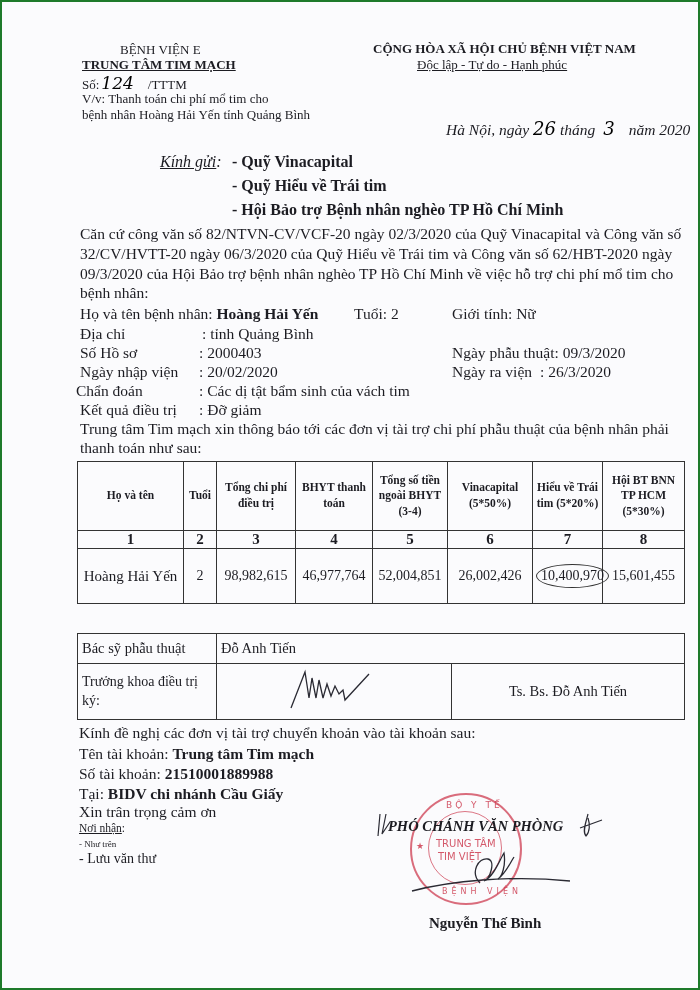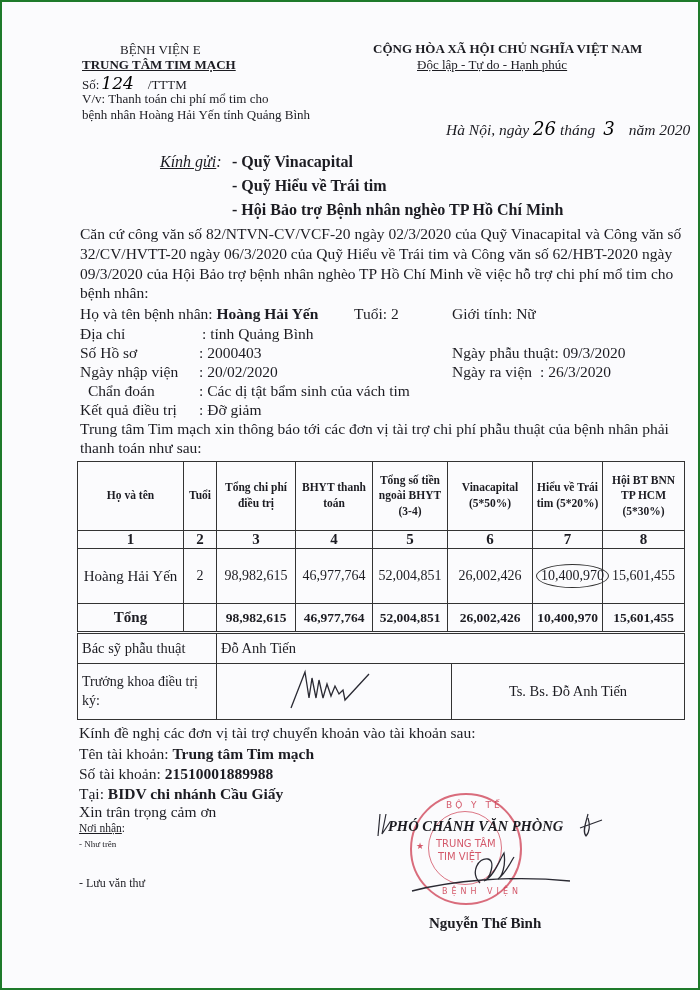--- a/index.html
+++ b/index.html
@@ -64,21 +64,21 @@
 <div class="frame"></div>
 
 <div class="abs f13" style="left:120px;top:42px;">BỆNH VIỆN E</div>
 <div class="abs f13 bold ul" style="left:82px;top:57px;">TRUNG TÂM TIM MẠCH</div>
 <div class="abs f13" style="left:82px;top:73px;">
   <span>Số:</span><span class="hand" style="font-size:17px;margin:0 14px 0 2px;">124</span><span>/TTTM</span>
 </div>
 <div class="abs f13" style="left:82px;top:91px;">V/v: Thanh toán chi phí mổ tim cho</div>
 <div class="abs f13" style="left:82px;top:107px;">bệnh nhân Hoàng Hải Yến tỉnh Quảng Bình</div>
 
-<div class="abs f13 bold" style="left:373px;top:41px;">CỘNG HÒA XÃ HỘI CHỦ NGHĨA VIỆT NAM</div>
+<div class="abs f13 bold" style="left:373px;top:41px;">CỘNG HÒA XÃ HỘI CHỦ BỆNH VIỆT NAM</div>
 <div class="abs f13 ul" style="left:417px;top:57px;">Độc lập - Tự do - Hạnh phúc</div>
 <div class="abs ital" style="left:446px;top:118px;font-size:15.5px;">
   <span>Hà Nội, ngày</span><span class="hand" style="font-size:18px;margin:0 4px;">26</span><span>tháng</span><span class="hand" style="font-size:18px;margin:0 14px 0 8px;">3</span><span>năm 2020</span>
 </div>
 
 <div class="abs" style="left:160px;top:153px;font-size:16px;">
   <span class="ital ul">Kính gửi</span><span class="ital">:</span>
 </div>
 <div class="abs bold" style="left:232px;top:153px;font-size:16px;">- Quỹ Vinacapital</div>
 <div class="abs bold" style="left:232px;top:177px;font-size:16px;">- Quỹ Hiểu về Trái tim</div>
@@ -101,21 +101,21 @@
 
 <div class="abs f15" style="left:80px;top:344px;">Số Hồ sơ</div>
 <div class="abs f15" style="left:199px;top:344px;">: 2000403</div>
 <div class="abs f15" style="left:452px;top:344px;">Ngày phẫu thuật:  09/3/2020</div>
 
 <div class="abs f15" style="left:80px;top:363px;">Ngày nhập viện</div>
 <div class="abs f15" style="left:199px;top:363px;">: 20/02/2020</div>
 <div class="abs f15" style="left:452px;top:363px;">Ngày ra viện</div>
 <div class="abs f15" style="left:540px;top:363px;">:  26/3/2020</div>
 
-<div class="abs f15" style="left:88px;top:382px;">Chẩn đoán</div>
+<div class="abs f15" style="left:76px;top:382px;">Chẩn đoán</div>
 <div class="abs f15" style="left:199px;top:382px;">: Các dị tật bẩm sinh của vách tim</div>
 
 <div class="abs f15" style="left:80px;top:401px;">Kết quả điều trị</div>
 <div class="abs f15" style="left:199px;top:401px;">: Đỡ giảm</div>
 
 <div class="abs f15" style="left:80px;top:420px;">Trung tâm Tim mạch xin thông báo tới các đơn vị tài trợ chi phí phẫu thuật của bệnh nhân phải</div>
 <div class="abs f15" style="left:80px;top:439px;">thanh toán như sau:</div>
 
 <table class="cost">
   <colgroup>
@@ -152,30 +152,20 @@
   <tr class="datarow">
     <td class="c" style="font-size:15px;">Hoàng Hải Yến</td>
     <td class="c">2</td>
     <td class="r">98,982,615</td>
     <td class="r">46,977,764</td>
     <td class="r">52,004,851</td>
     <td class="r">26,002,426</td>
     <td class="r"><span class="circle">10,400,970</span></td>
     <td class="r">15,601,455</td>
   </tr>
-  <tr class="totrow">
-    <td class="c" style="font-size:15px;">Tổng</td>
-    <td class="c"></td>
-    <td class="r">98,982,615</td>
-    <td class="r">46,977,764</td>
-    <td class="r">52,004,851</td>
-    <td class="r">26,002,426</td>
-    <td class="r">10,400,970</td>
-    <td class="r">15,601,455</td>
-  </tr>
 </tbody>
   </table>
 
 <table class="sign">
   <colgroup>
       <col style="width:139px">
       <col style="width:235px">
       <col style="width:233px">
     </colgroup>
   <tbody>
@@ -209,21 +199,21 @@
 </div>
 <div class="abs f15" style="left:79px;top:785px;">
   <span>Tại:</span>
   <span class="bold">BIDV chi nhánh Cầu Giấy</span>
 </div>
 <div class="abs f15" style="left:79px;top:803px;">Xin trân trọng cảm ơn</div>
 <div class="abs" style="left:79px;top:822px;font-size:11.5px;">
   <span class="ul">Nơi nhận</span><span>:</span>
 </div>
 <div class="abs" style="left:79px;top:839px;font-size:9px;">- Như trên</div>
-<div class="abs" style="left:79px;top:851px;font-size:12px;margin-top:25px;">- Lưu văn thư</div>
+<div class="abs" style="left:79px;top:851px;font-size:14px;">- Lưu văn thư</div>
 
 <div class="stamp">
   <div class="inner"></div>
   <div class="stamp-text" style="left:34px;top:5px;font-size:9px;letter-spacing:3px;">BỘ Y TẾ</div>
   <div class="stamp-text" style="left:24px;top:43px;">TRUNG TÂM</div>
   <div class="stamp-text" style="left:26px;top:56px;">TIM VIỆT</div>
   <div class="stamp-text" style="left:4px;top:46px;font-size:9px;">★</div>
   <div class="stamp-text" style="left:30px;top:92px;font-size:8px;letter-spacing:4px;">BỆNH VIỆN</div>
 </div>
 

